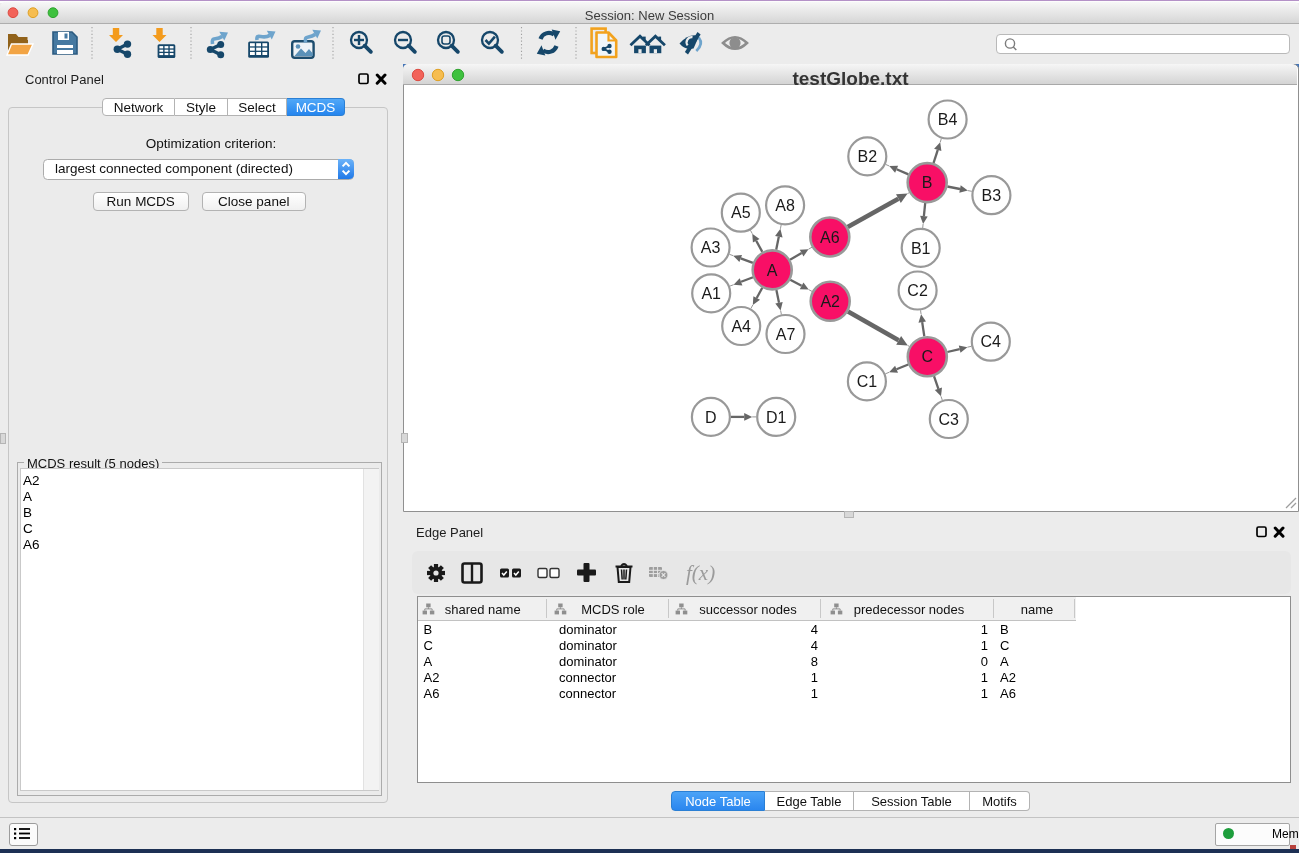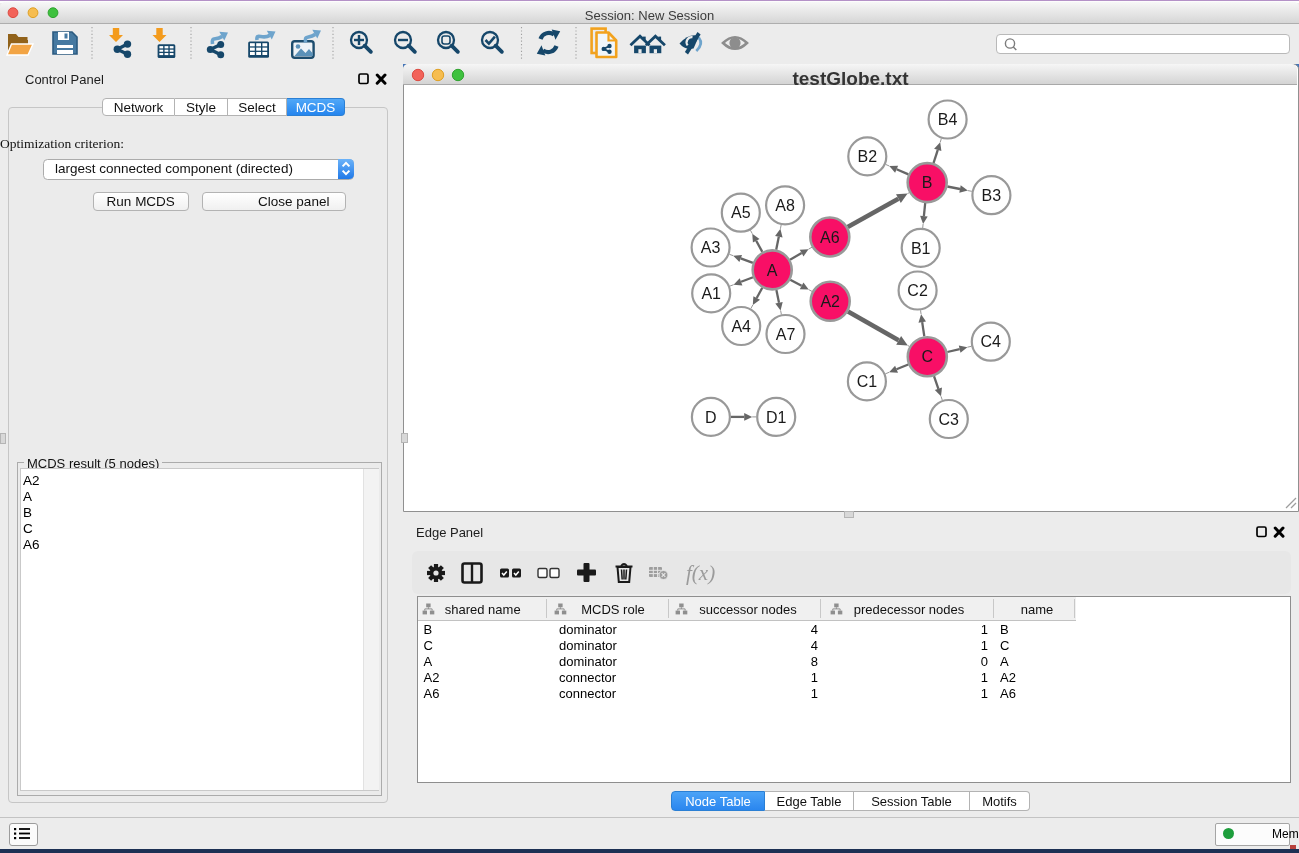--- a/index.html
+++ b/index.html
@@ -119,30 +119,30 @@
     <rect x="1" y="1" width="9" height="9.5" rx="1.5" fill="none" stroke="#000" stroke-width="1.7"></rect>
     <path d="M 19.2 2 L 27 10.2 M 27 2 L 19.2 10.2" stroke="#000" stroke-width="3" stroke-linecap="round"></path>
   </svg>
 <div class="abs" style="left:8px;top:107px;width:378px;height:694px;border:1px solid #c6c6c6;border-radius:4px;background:#ebebeb;"></div>
 <div class="abs" style="left:78px;top:97.5px;height:18px;display:flex;font-size:13.5px;">
     <div style="width:71px;background:#fff;border:1px solid #b3b3b3;border-radius:4px 0 0 4px;text-align:center;line-height:18px;color:#111;margin-left:24px;">Network</div>
     <div style="width:52px;background:#fff;border:1px solid #b3b3b3;border-left:none;text-align:center;line-height:18px;color:#111;">Style</div>
     <div style="width:58px;background:#fff;border:1px solid #b3b3b3;border-left:none;text-align:center;line-height:18px;color:#111;">Select</div>
     <div style="width:57px;background:linear-gradient(#51a8f8,#2585ee);border:1px solid #2a7fd4;border-left:none;border-radius:0 4px 4px 0;text-align:center;line-height:18px;color:#fff;">MCDS</div>
   </div>
-<div class="lbl" style="left:0;top:136px;width:396px;text-align:left;font-size:13.5px;color:#111;font-family:Liberation Serif, serif;">Optimization criterion:</div>
+<div class="lbl" style="left:13px;top:136px;width:396px;text-align:center;font-size:13.5px;color:#111;">Optimization criterion:</div>
 <div class="abs" style="left:43px;top:158.5px;width:309px;height:19px;background:#fff;border:1px solid #ababab;border-radius:4.5px;"></div>
 <div class="lbl" style="left:55px;top:161px;font-size:13.5px;color:#111;">largest connected component (directed)</div>
 <div class="abs" style="left:337.5px;top:158.5px;width:16.5px;height:20px;background:linear-gradient(#6cb3f9,#2079e8);border-radius:0 4.5px 4.5px 0;"></div>
 <svg class="abs" style="left:338px;top:160px" width="16" height="17" viewBox="0 0 16 17">
     <path d="M 4.6 6.4 L 8 2.9 L 11.4 6.4" fill="none" stroke="#fff" stroke-width="2"></path>
     <path d="M 4.6 10.6 L 8 14.1 L 11.4 10.6" fill="none" stroke="#fff" stroke-width="2"></path>
   </svg>
 <div class="abs" style="left:93px;top:192px;width:93.5px;height:16.5px;background:linear-gradient(#fff,#f0f0f0);border:1px solid #b3b3b3;border-radius:4px;text-align:center;font-size:13.5px;color:#111;line-height:17px;">Run MCDS</div>
-<div class="abs" style="left:201.5px;top:192px;width:102.5px;height:16.5px;background:linear-gradient(#fff,#f0f0f0);border:1px solid #b3b3b3;border-radius:4px;text-align:center;font-size:13.5px;color:#111;line-height:17px;padding-left:40px;">Close panel</div>
+<div class="abs" style="left:201.5px;top:192px;width:102.5px;height:16.5px;background:linear-gradient(#fff,#f0f0f0);border:1px solid #b3b3b3;border-radius:4px;text-align:center;font-size:13.5px;color:#111;line-height:17px;">Close panel</div>
 <div class="abs" style="left:17px;top:462px;width:363px;height:332px;border:1px solid #ababab;"></div>
 <div class="lbl" style="left:24px;top:456px;font-size:13px;color:#111;background:#ebebeb;padding:0 3px;">MCDS result (5 nodes)</div>
 <div class="abs" style="left:19.5px;top:468px;width:359px;height:322.5px;background:#fff;border:1px solid #c9c9c9;box-sizing:border-box;"></div>
 <div class="abs" style="left:363px;top:469px;width:14.5px;height:320.5px;background:#f3f3f3;border-left:1px solid #e2e2e2;"></div>
 <div class="lbl" style="left:23px;top:473px;font-size:13.5px;line-height:16.1px;color:#000;">A2<br>A<br>B<br>C<br>A6</div>
 <div class="abs" style="left:403px;top:64px;width:5px;height:5px;background:#4274b8"></div>
 <div class="abs" style="left:1293.6px;top:64px;width:5px;height:5px;background:#4274b8"></div>
 <div class="abs" style="left:403px;top:64px;width:893.8px;height:445.5px;border:1px solid #909090;border-radius:5px 5px 0 0;background:#fff;"></div>
 <div class="abs" style="left:403px;top:64px;width:893.8px;height:21px;background:linear-gradient(#f6f6f6,#d4d4d4);border-bottom:1px solid #a8a8a8;border-radius:5px 5px 0 0;box-sizing:border-box;"></div>
 <svg class="abs" style="left:408px;top:66px" width="80" height="18" viewBox="0 0 80 18">

